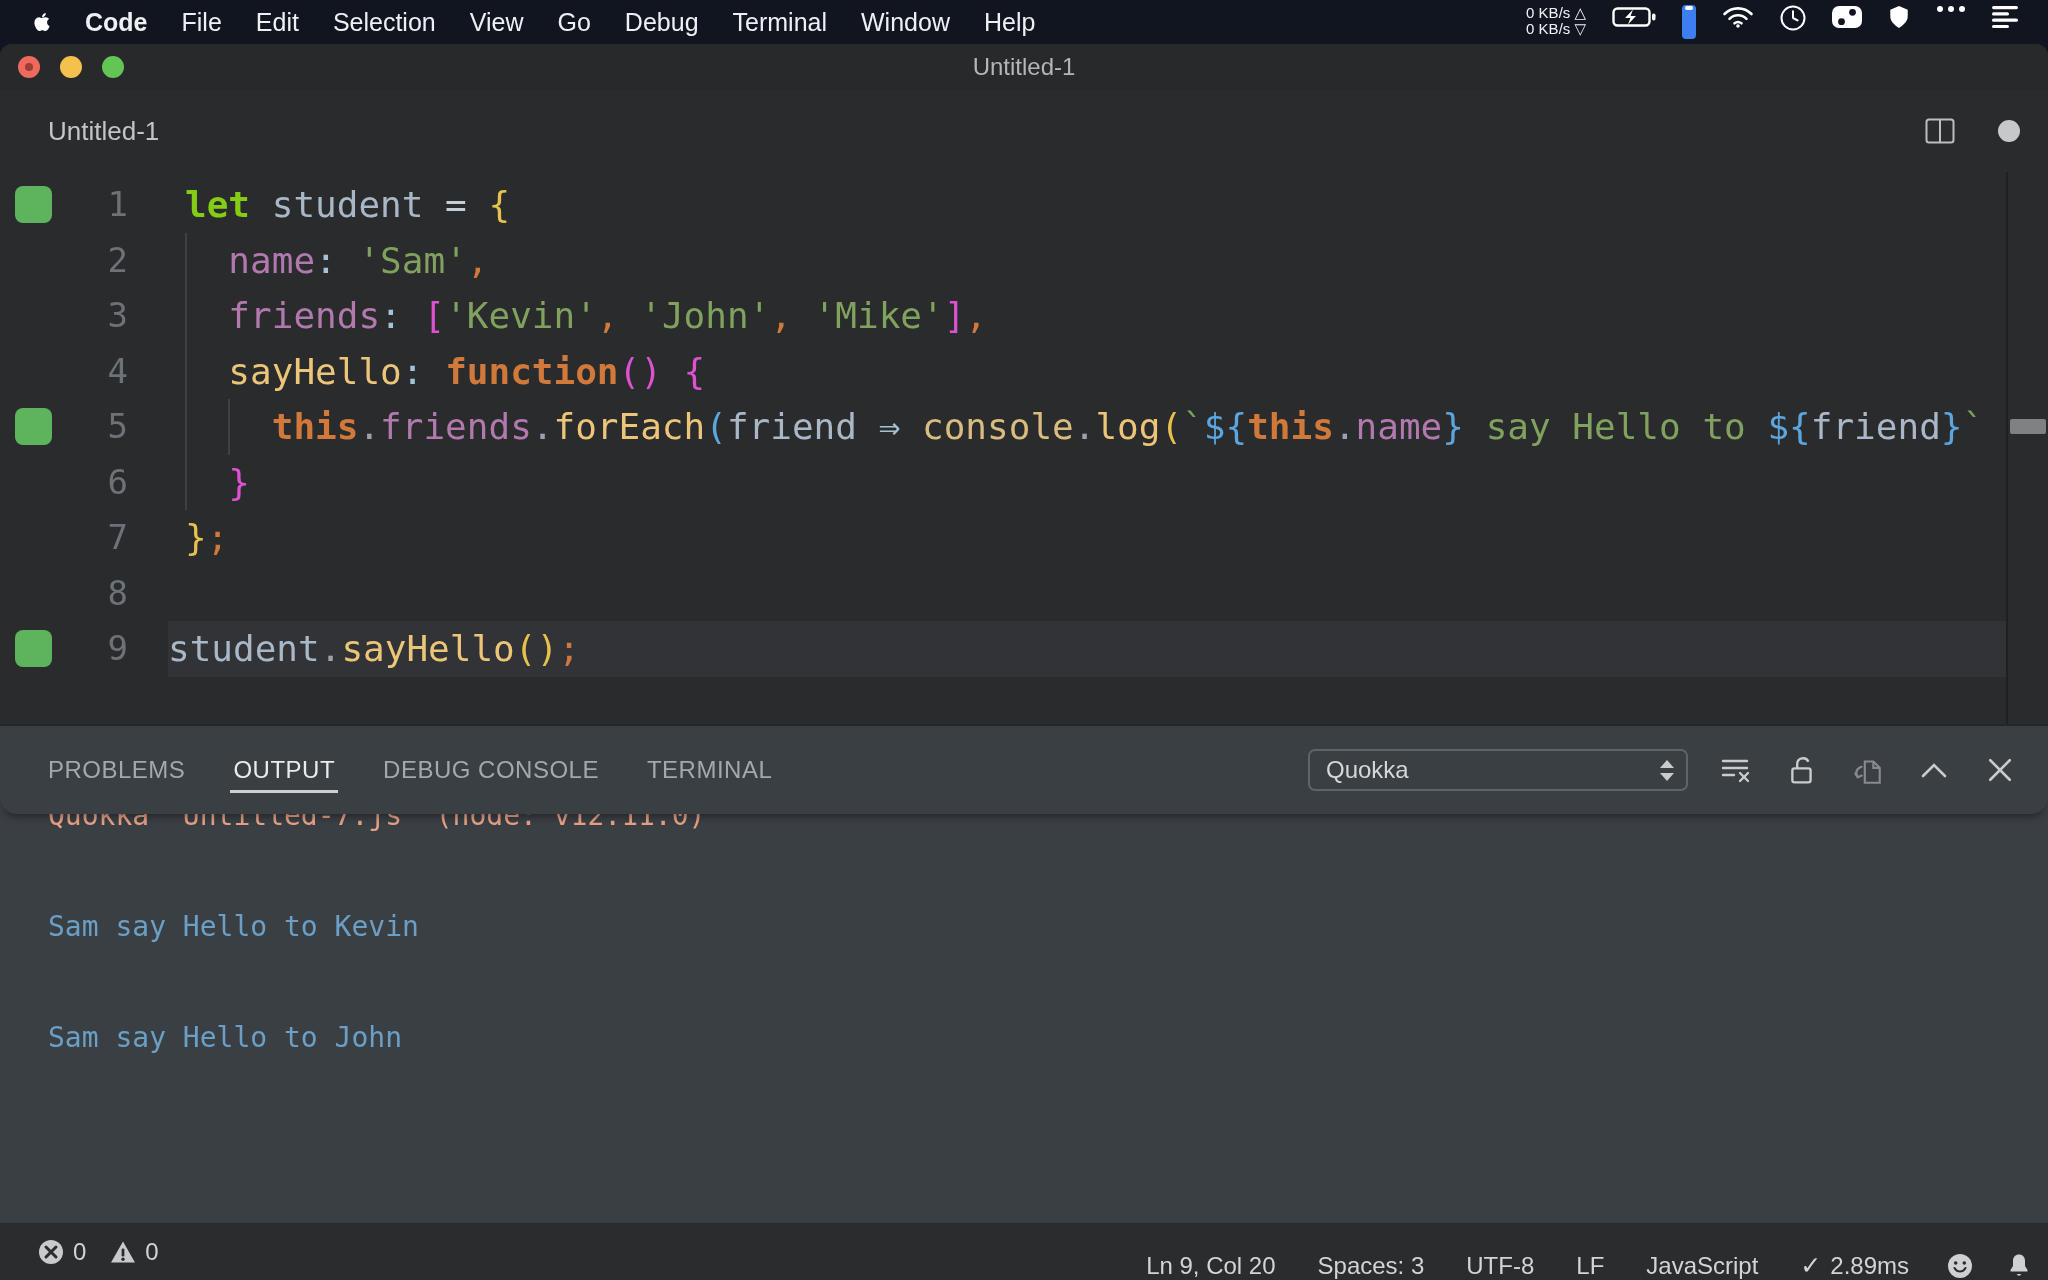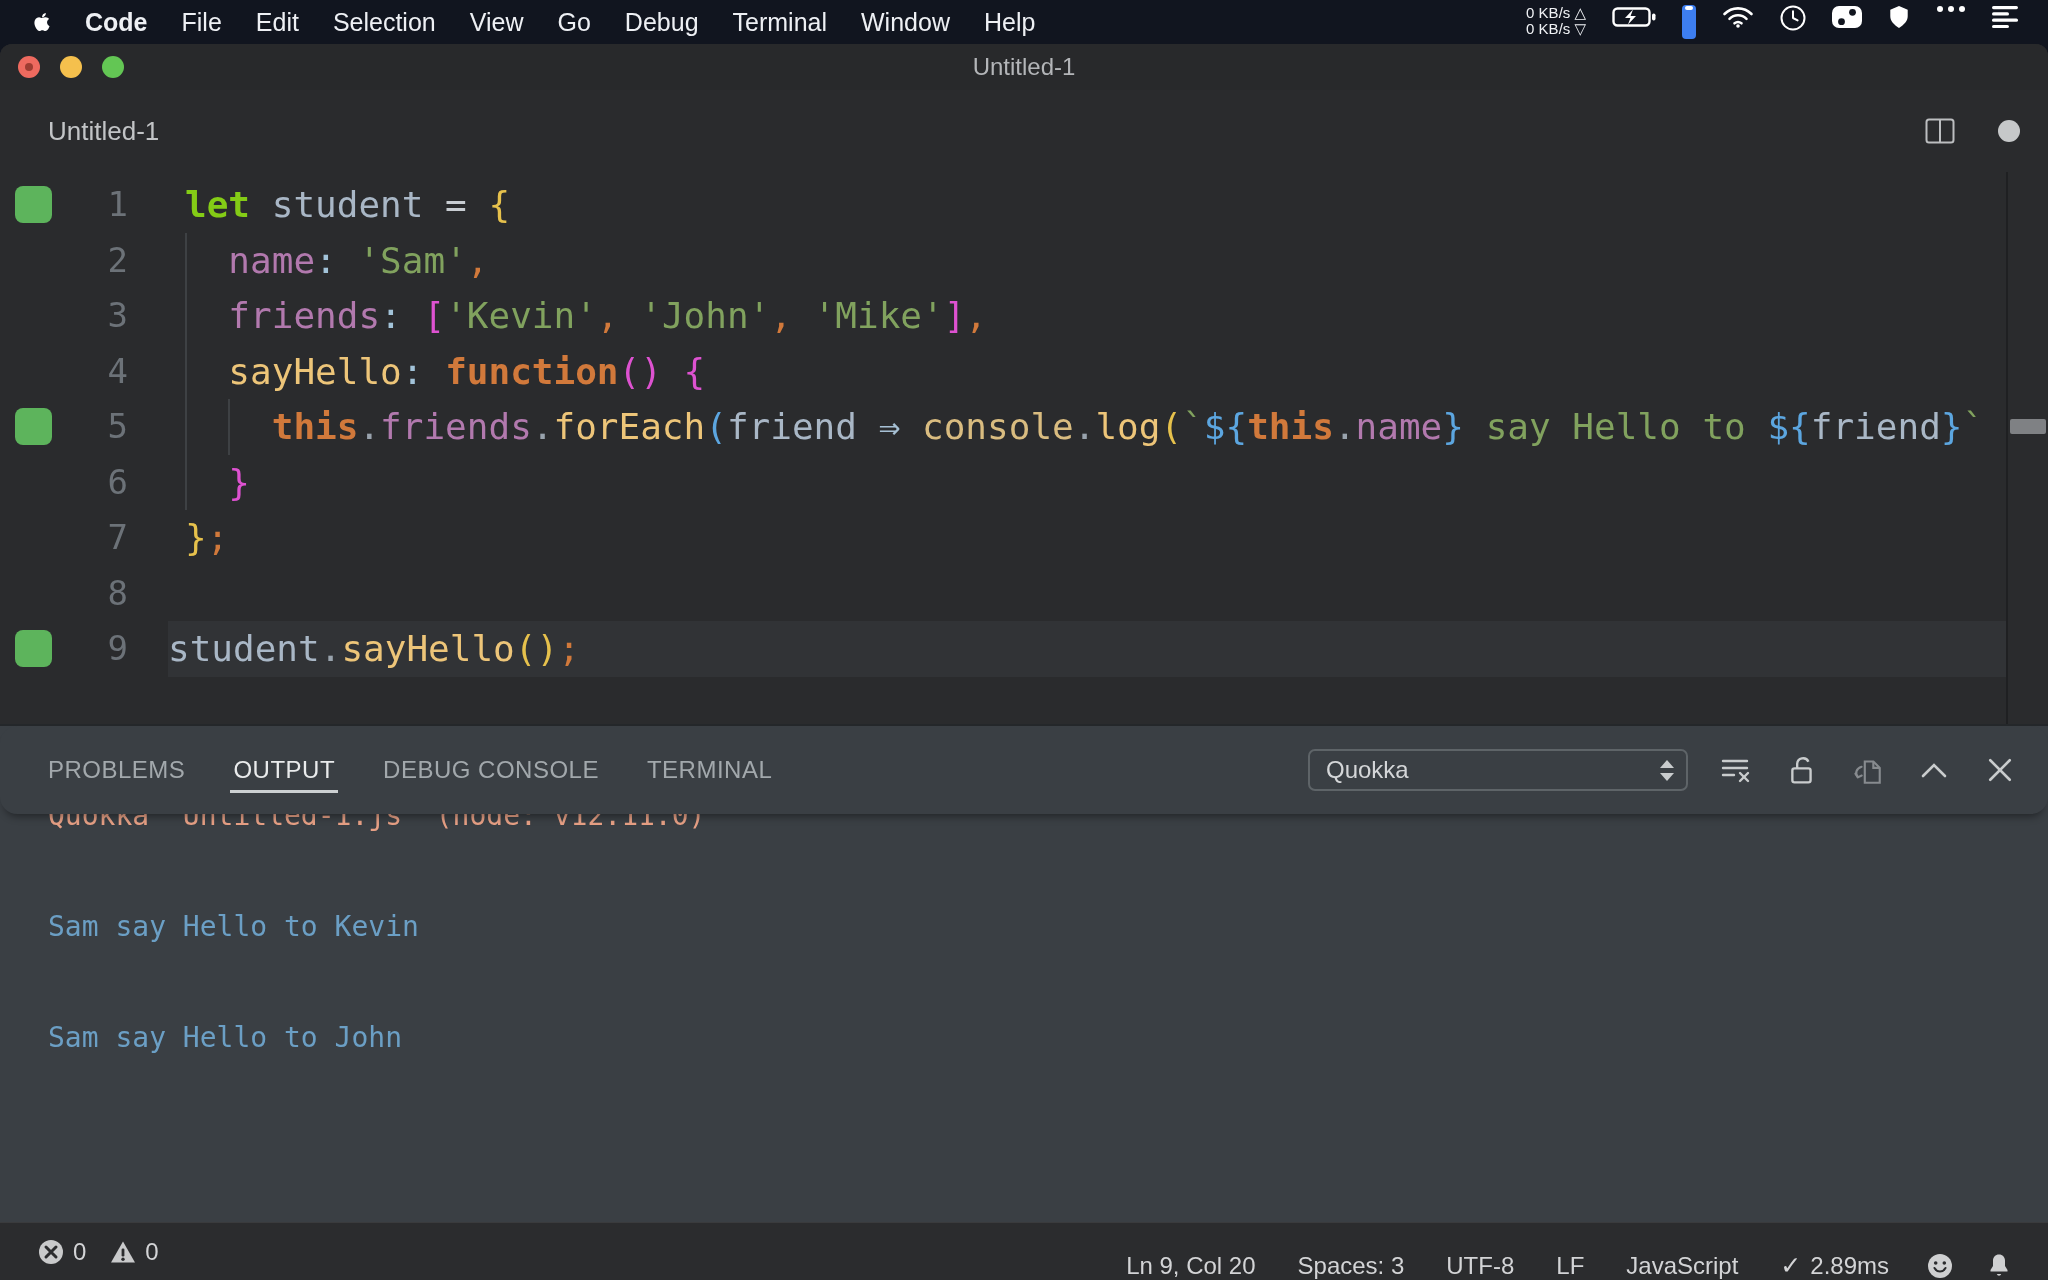--- a/index.html
+++ b/index.html
@@ -76,21 +76,21 @@
   .picon{display:flex;align-items:center;justify-content:center;width:36px;height:36px;}
   .panel-body{position:absolute;top:88px;left:0;right:0;bottom:0;overflow:hidden;z-index:1;}
   .output{margin-top:-26px;padding-left:48px;font-family:"DejaVu Sans Mono",monospace;font-size:28px;}
   .out-line{height:55.5px;line-height:55.5px;white-space:pre;}
 
   
   .statusbar{height:58px;background:var(--statusbar-bg);border-top:1px solid #3a3b3d;display:flex;
     align-items:center;font-size:24px;color:var(--ui-text);}
   .status-left{display:flex;align-items:center;gap:10px;padding-left:38px;}
   .status-left .grp{display:flex;align-items:center;gap:9px;padding-right:14px;}
-  .status-right{margin-left:auto;display:flex;align-items:center;padding-right:20px;margin-top:28px;}
+  .status-right{margin-left:auto;display:flex;align-items:center;margin-top:28px;}
   .status-item{padding:0 21px;display:flex;align-items:center;gap:9px;white-space:nowrap;}
   .status-item.icon-only{padding:0 17px;}
   .check{font-size:25px;}
   svg{display:block;}
 </style>
 </head>
 <body>
 
 <div class="menubar">
   <span class="apple">
@@ -298,21 +298,21 @@
         <span class="picon">
           <svg viewBox="0 0 24 24" width="26" height="26" fill="none" stroke="#c9cccd" stroke-width="2.4" stroke-linecap="round">
               <line x1="3" y1="3" x2="21" y2="21"></line>
               <line x1="21" y1="3" x2="3" y2="21"></line>
             </svg>
         </span>
       </div>
     </div>
     <div class="panel-body">
       <div class="output">
-          <div class="out-line" style="color: rgb(231, 160, 133);">Quokka 'Untitled-1.js' (node: v12.11.0)</div>
+          <div class="out-line" style="color: rgb(231, 160, 133);">Quokka 'Untitled-7.js' (node: v12.11.0)</div>
           <div class="out-line"> </div>
           <div class="out-line" style="color: rgb(107, 159, 197);">Sam say Hello to Kevin</div>
           <div class="out-line"> </div>
           <div class="out-line" style="color: rgb(107, 159, 197);">Sam say Hello to John</div>
           <div class="out-line"> </div>
         </div>
     </div>
   </div>
 
   <div class="statusbar">

